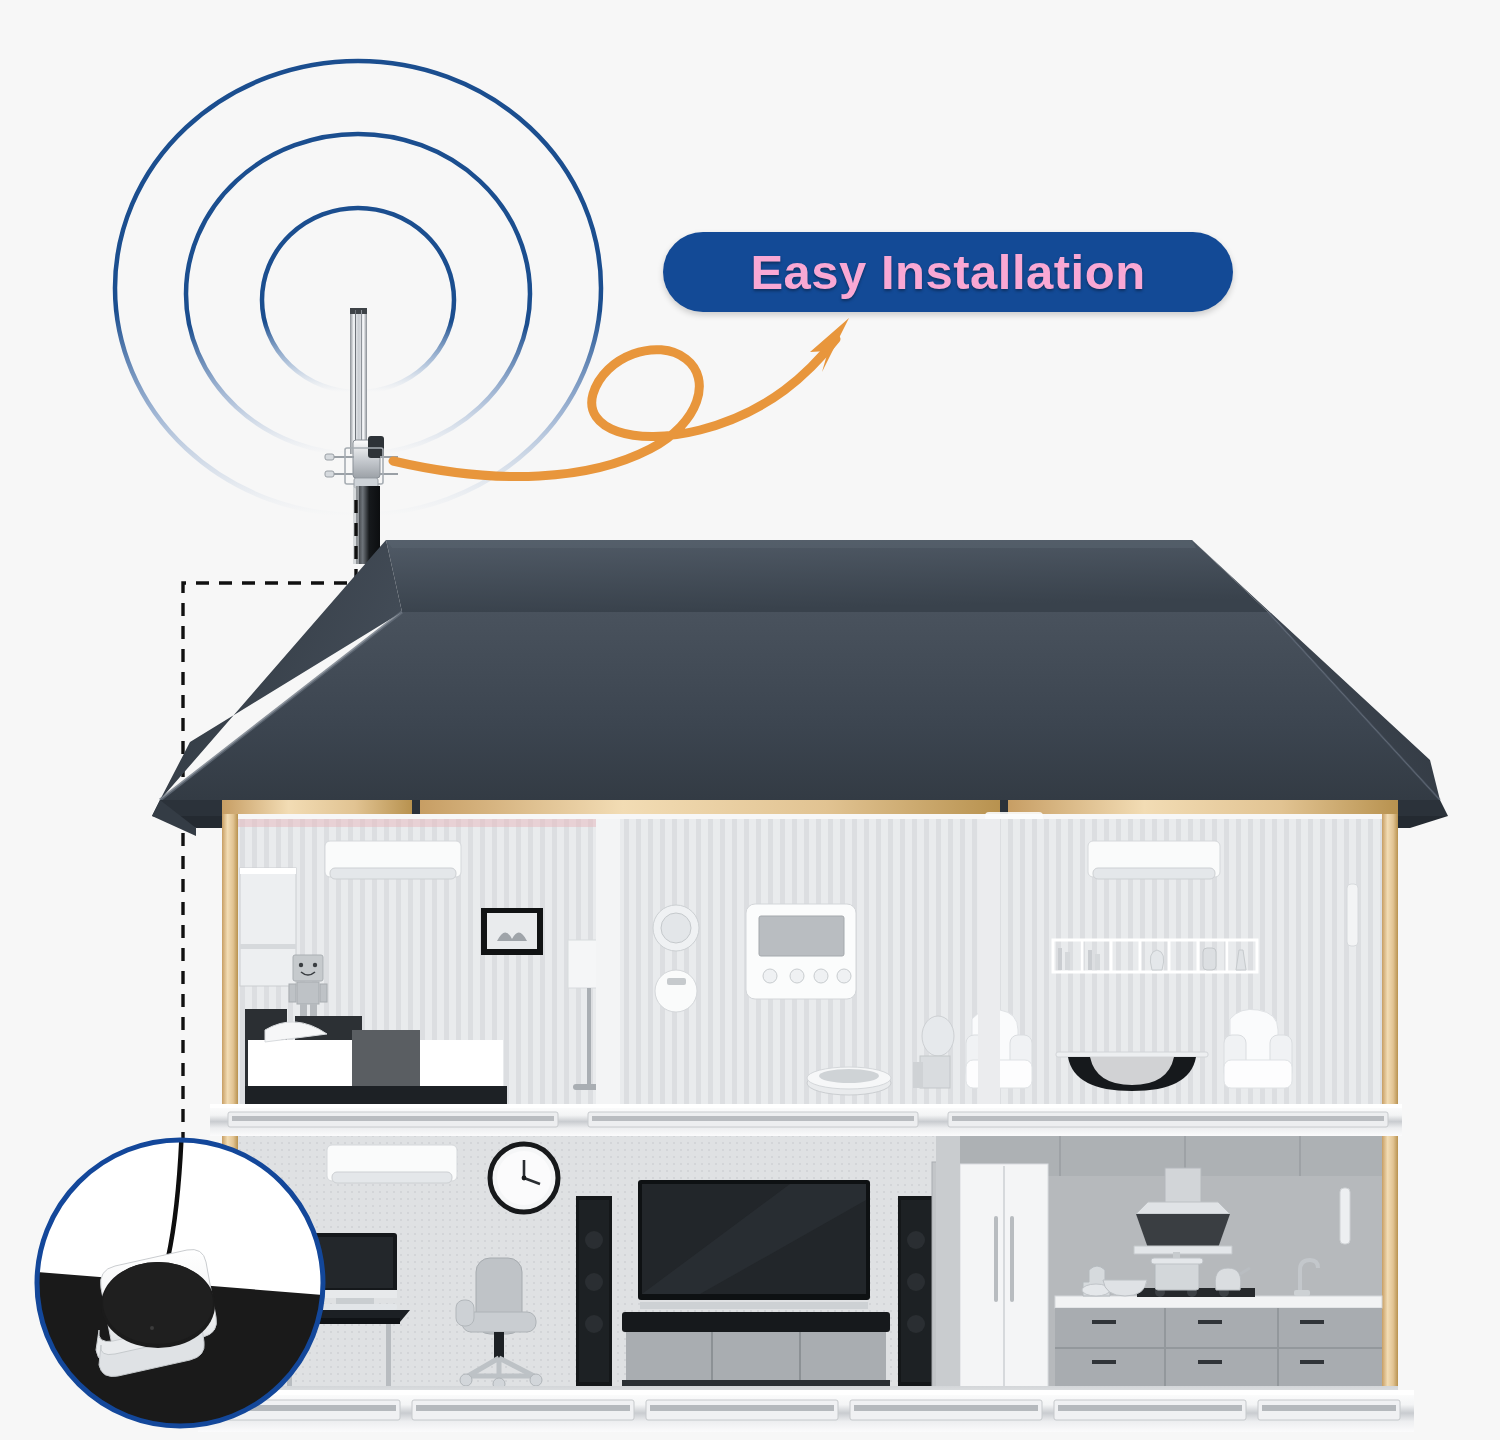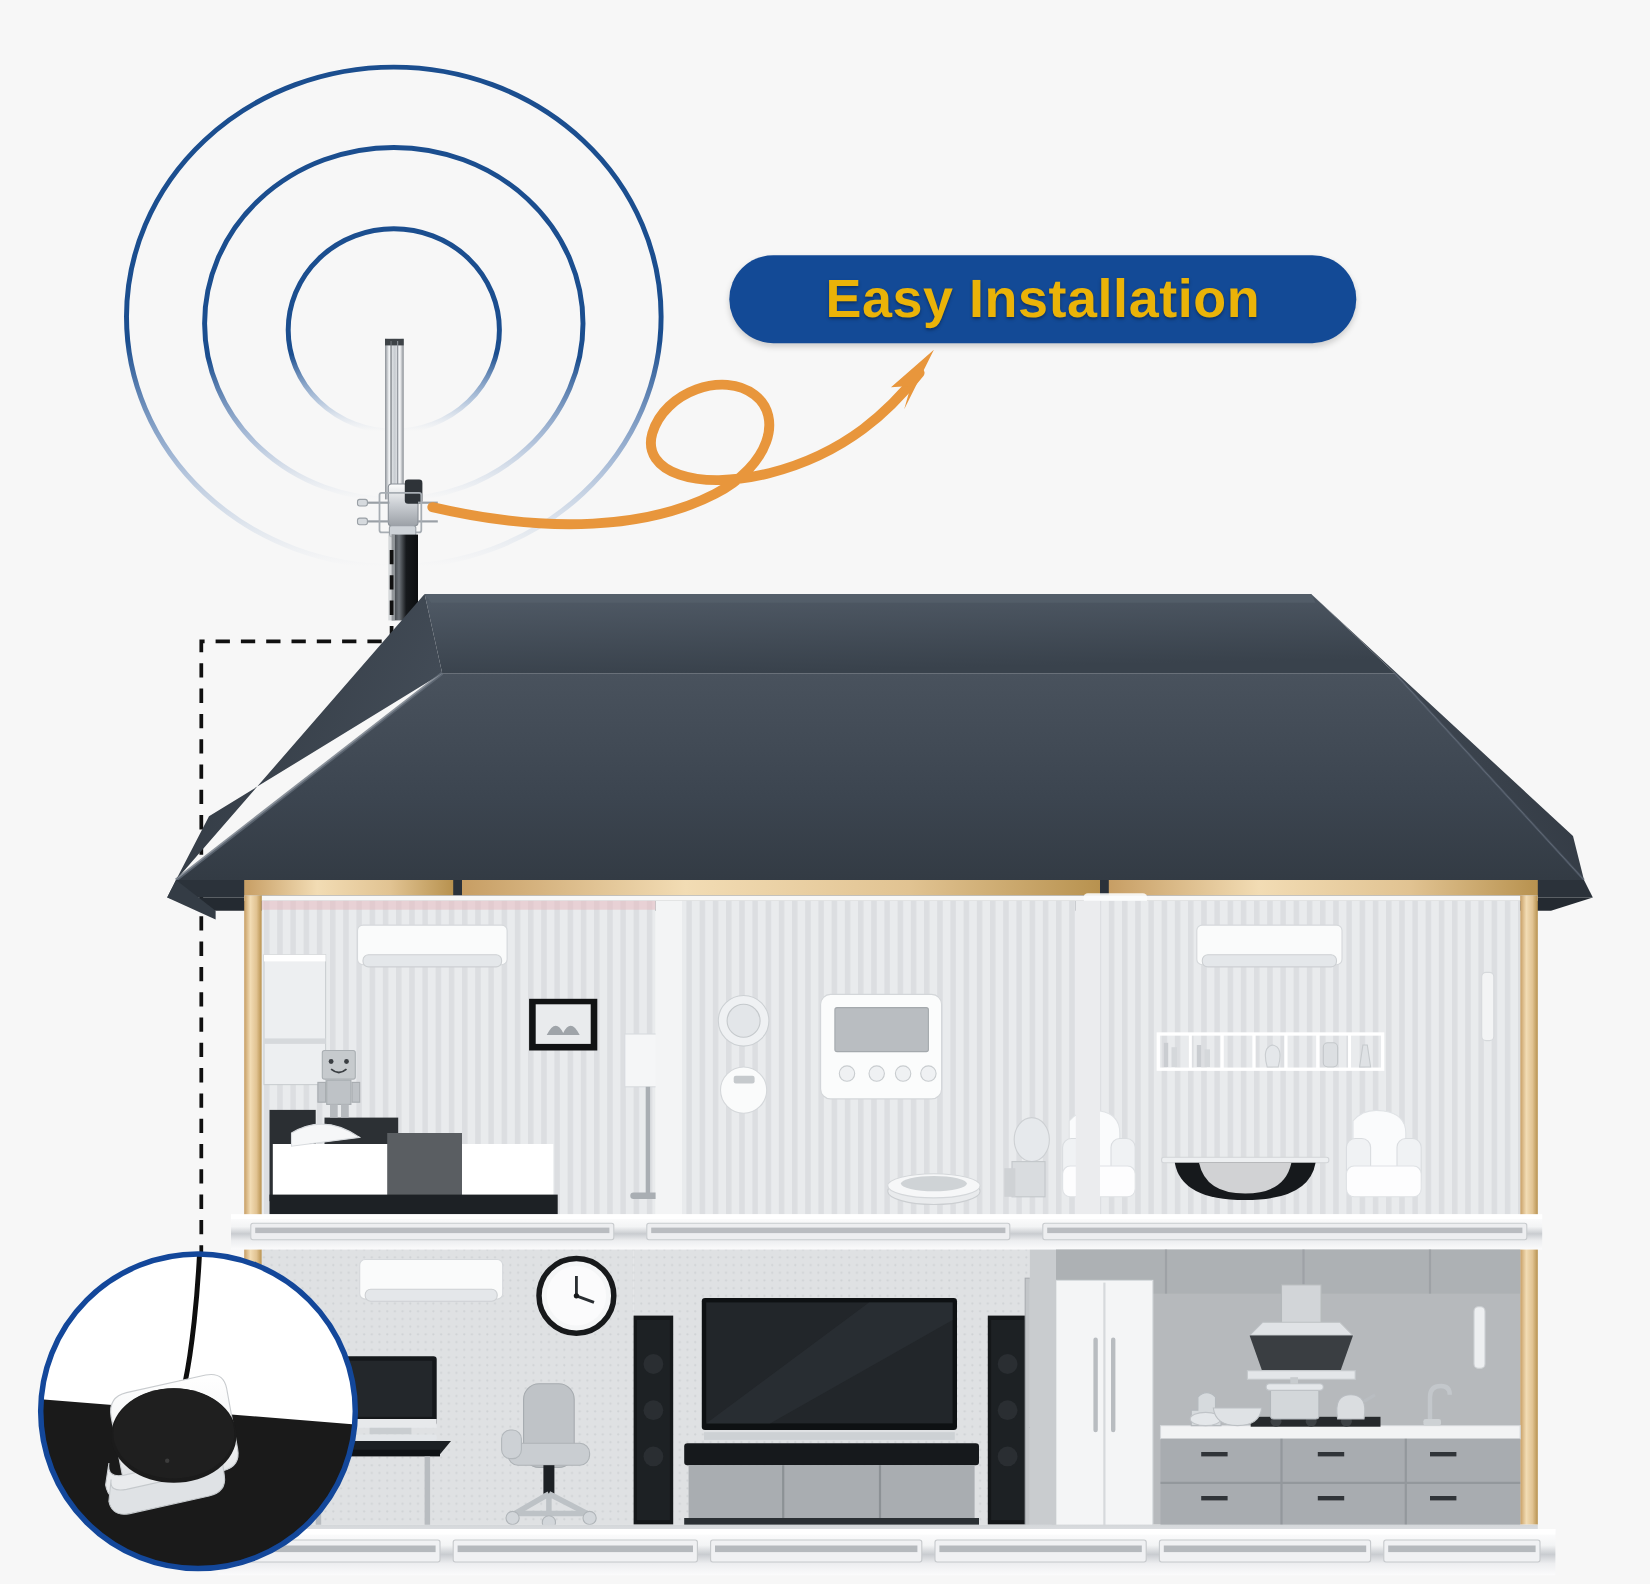--- a/index.html
+++ b/index.html
@@ -15,21 +15,21 @@
 
   
   #badge{
     left:663px;top:232px;width:570px;height:80px;
     border-radius:40px;
     background:#134A96;
     box-shadow:0 3px 6px rgba(0,0,0,.18);
     display:flex;align-items:center;justify-content:center;
   }
   #badge-label{
-    color:#eab308;
+    color:#f9a8d4;
     font-size:49px;
     font-weight:bold;
     letter-spacing:.5px;
     white-space:nowrap;
     text-shadow:0 2px 3px rgba(0,0,0,.35);
   }
 
   
   svg.layer{position:absolute;left:0;top:0;width:1500px;height:1440px;overflow:visible;pointer-events:none;}
 </style>

